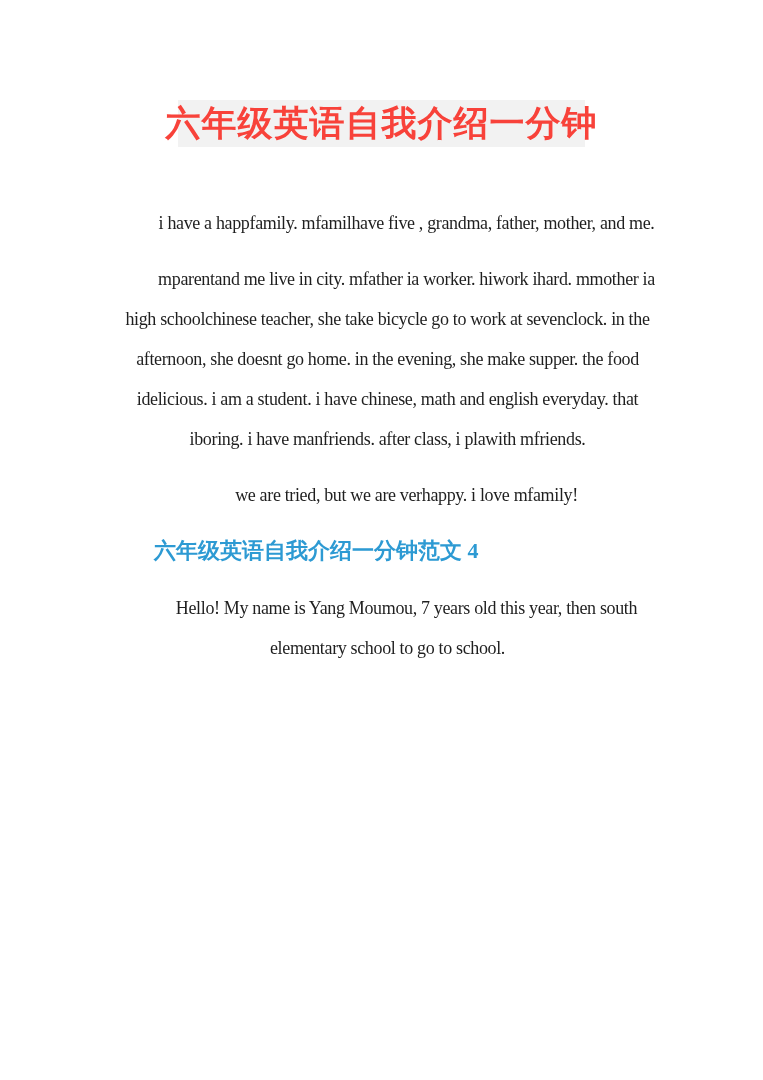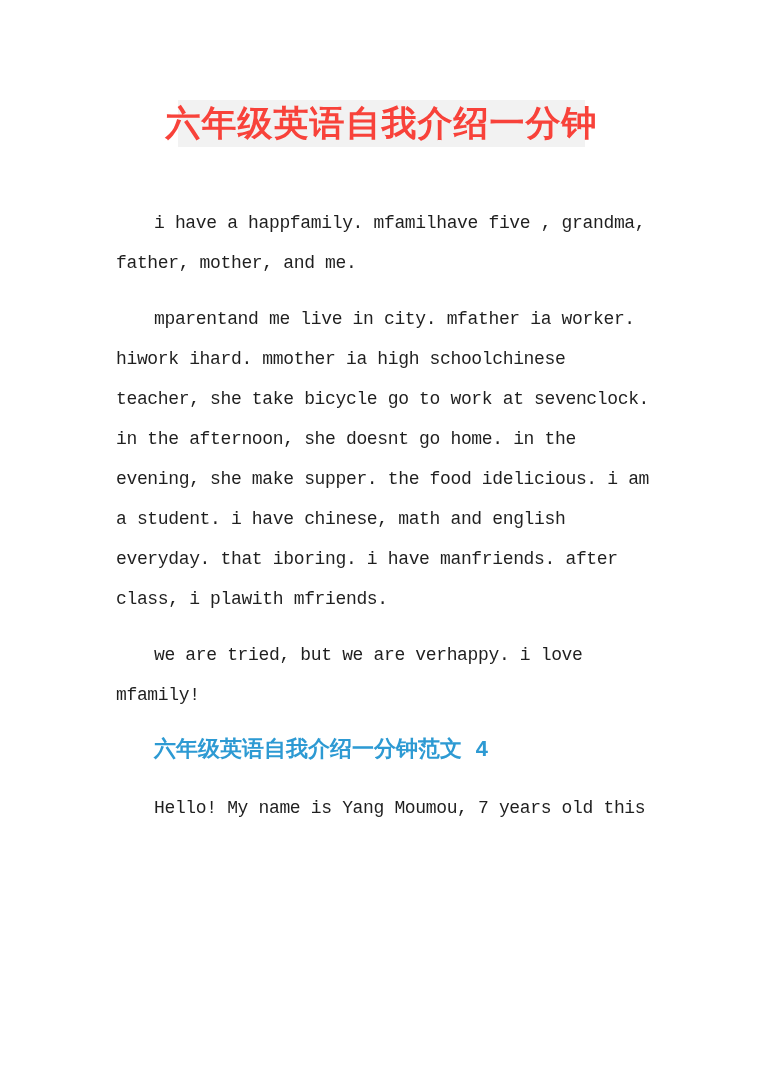--- a/index.html
+++ b/index.html
@@ -2,21 +2,21 @@
 <html style="--title-red: #f8423a; --title-bg: #f2f2f2; --heading-blue: #2d9ad3; --body-ink: #1f1f1f;"><head>
 <meta charset="utf-8">
 <style>
   html, body { margin: 0; padding: 0; background: #ffffff; }
   .page {
     position: relative;
     width: 763px;
     height: 837px;
     background: #ffffff;
     overflow: hidden;
-    font-family: Liberation Mono, monospace;
+    font-family: Liberation Serif, serif;
   }
   .title-banner {
     margin: 100px auto 0 auto;
     width: 407px;
     height: 47px;
     background: var(--title-bg, #f2f2f2);
     display: flex;
     align-items: center;
     justify-content: center;
   }
@@ -38,21 +38,21 @@
     line-height: 40px;
     text-indent: 38px;
   }
   .para {
     margin: 0 0 16px 0;
     font-size: 18px;
     letter-spacing: -0.35px;
     color: var(--body-ink, #1f1f1f);
     line-height: 40px;
     text-indent: 38px;
-    text-align: left;
+    text-align: center;
   }
 </style>
 </head>
 <body>
 
 <div class="page">
   <div class="title-banner">
     <span class="title-text">六年级英语自我介绍一分钟</span>
   </div>
   <div class="content" id="content">

